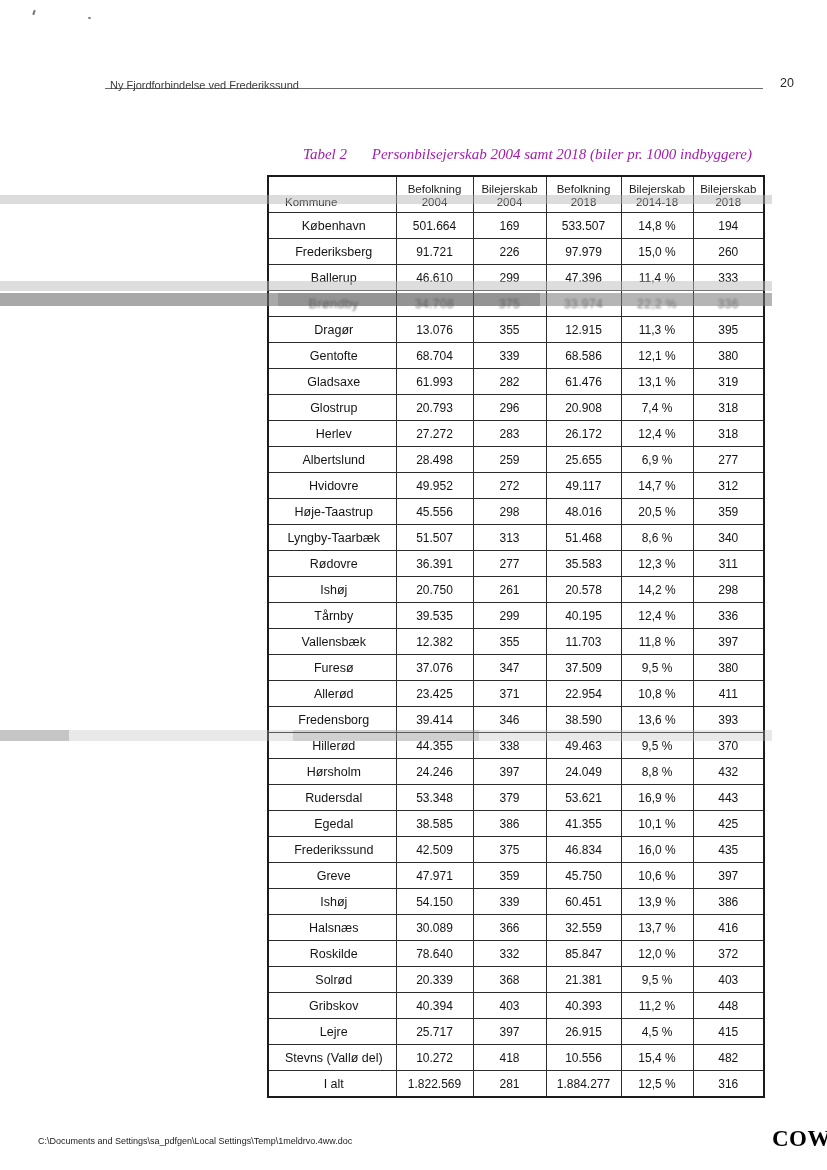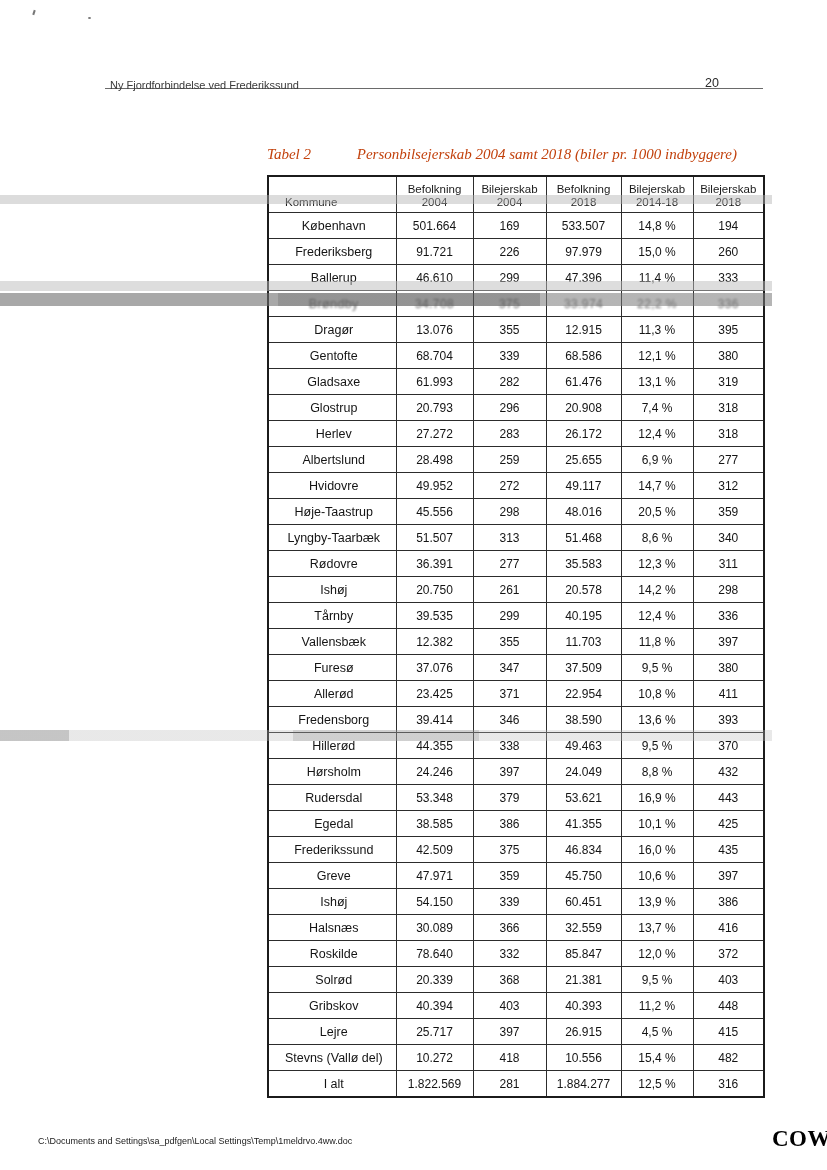--- a/index.html
+++ b/index.html
@@ -12,24 +12,24 @@
     color:#1a1a1a;
   }
   
   .speck{position:absolute;background:#777;}
   .speck.s1{left:33px;top:10px;width:2px;height:5px;transform:rotate(18deg);}
   .speck.s2{left:88px;top:17px;width:3px;height:2px;border-radius:50%;}
 
   
   .header-rule{position:absolute;left:105px;top:88px;width:658px;height:1px;background:#6a6a6a;}
   .header-title{position:absolute;left:110px;top:79px;font-size:11px;color:#3b3b3b;background:transparent;}
-  .page-number{position:absolute;left:705px;top:76px;font-size:12.5px;color:#2a2a2a;}
-
-  
-  .caption{position:absolute;left:267px;top:146px;width:500px;font-family:"Liberation Serif",serif;font-style:italic;font-size:15px;color:#c2410c;}
+  .page-number{position:absolute;left:780px;top:76px;font-size:12.5px;color:#2a2a2a;}
+
+  
+  .caption{position:absolute;left:267px;top:146px;width:500px;font-family:"Liberation Serif",serif;font-style:italic;font-size:15px;color:#a21caf;text-align:center;}
   .cap-label{display:inline-block;min-width:86px;}
   .cap-title{display:inline-block;}
 
   
   table.main{
     position:absolute;left:267px;top:175px;width:496px;
     border-collapse:collapse;table-layout:fixed;
     border:2px solid #1b1b1b;
     background:#fff;
   }

